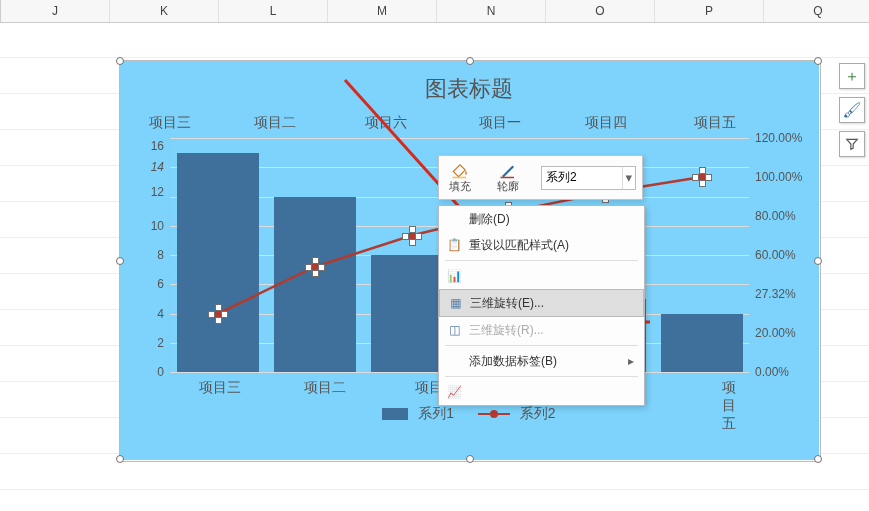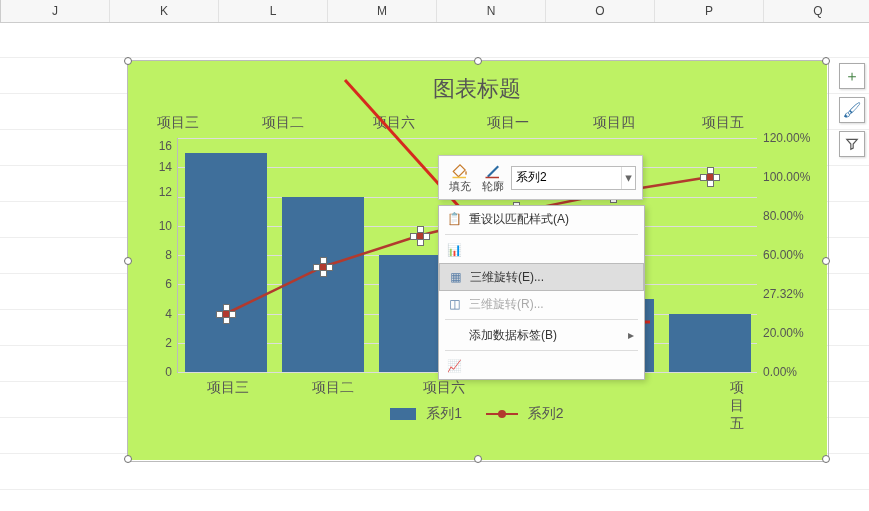--- a/index.html
+++ b/index.html
@@ -5,21 +5,21 @@
   html,body{margin:0;padding:0;font-family:"Microsoft YaHei","SimSun",Arial,sans-serif;color:#444;background:#fff;font-size:13px;}
   .wrap{position:relative;width:869px;height:511px;overflow:hidden;}
   
   .colhdr{position:absolute;left:0;top:0;width:869px;height:22px;border-bottom:1px solid #ccc;display:flex;}
   .colhdr .cell{flex:none;width:108px;height:22px;line-height:22px;text-align:center;color:#444;border-right:1px solid #e2e2e2;background:#f7f7f7;font-size:12px;}
   .colhdr .narrow{width:5px;background:#f7f7f7;border-right:1px solid #ccc;}
   
   .grid{position:absolute;left:0;top:22px;width:869px;height:489px;}
   .grid .row{height:35px;border-bottom:1px solid #eee;}
   
-  .chartbox{position:absolute;left:119px;top:60px;width:700px;height:400px;background:#bef264;box-sizing:border-box;margin-left:8px;}
+  .chartbox{position:absolute;left:119px;top:60px;width:700px;height:400px;background:#7dd3fc;box-sizing:border-box;}
   .chartborder{position:absolute;left:0;top:0;width:100%;height:100%;border:1px solid #bbb;pointer-events:none;}
   
   .chh{position:absolute;width:6px;height:6px;border:1px solid #6f6f6f;background:#fff;border-radius:50%;}
   .chh.tl{left:-3px;top:-3px;} .chh.tr{right:-3px;top:-3px;}
   .chh.bl{left:-3px;bottom:-3px;} .chh.br{right:-3px;bottom:-3px;}
   .chh.tc{left:50%;top:-3px;margin-left:-3px;} .chh.bc{left:50%;bottom:-3px;margin-left:-3px;}
   .chh.lc{left:-3px;top:50%;margin-top:-3px;} .chh.rc{right:-3px;top:50%;margin-top:-3px;}
 
   .title{text-align:center;font-size:22px;color:#555;padding-top:14px;height:30px;font-family:"SimSun","Microsoft YaHei";}
   .catrow{position:relative;height:22px;margin-top:10px;padding:0 70px 0 50px;}
@@ -34,21 +34,21 @@
   .legend .swatch{display:inline-block;width:26px;height:12px;background:#3f6f9b;vertical-align:middle;margin-right:6px;}
   .legend .linesw{display:inline-block;width:32px;height:2px;background:#b23a2e;vertical-align:middle;position:relative;margin:0 6px 0 20px;}
   .legend .linesw:before{content:"";position:absolute;left:12px;top:-3px;width:8px;height:8px;background:#b23a2e;border-radius:50%;}
   
   .panes{position:absolute;right:0;top:55px;width:30px;}
   .panebtn{width:24px;height:24px;margin:8px 0;border:1px solid #aaa;background:#fff;box-shadow:1px 1px 2px rgba(0,0,0,.15);display:flex;align-items:center;justify-content:center;font-size:15px;color:#3f7f3f;cursor:pointer;}
   .panebtn.brush{color:#2b6ca3;}
   .panebtn.filter{color:#555;}
 
   
-  .minitb{position:absolute;left:438px;top:155px;width:205px;height:45px;border:1px solid #c3c3c3;background:#fcfcfc;box-shadow:2px 2px 5px rgba(0,0,0,.15);display:flex;align-items:center;gap:3px;padding:0 6px;box-sizing:border-box;}
+  .minitb{position:absolute;left:438px;top:155px;width:205px;height:45px;border:1px solid #c3c3c3;background:#fcfcfc;box-shadow:2px 2px 5px rgba(0,0,0,.15);display:flex;align-items:center;gap:18px;padding:0 6px;box-sizing:border-box;}
   .tbbtn{display:flex;flex-direction:column;align-items:center;font-size:11px;color:#444;cursor:pointer;padding:0 4px;}
   .tbbtn .ico{width:18px;height:18px;}
   .sel{display:flex;align-items:center;border:1px solid #bbb;height:22px;flex:1;background:#fff;}
   .sel input{border:none;outline:none;font-size:12px;width:100%;padding:0 4px;background:transparent;}
   .sel .caret{width:16px;text-align:center;color:#666;border-left:1px solid #ddd;height:100%;line-height:22px;}
 
   
   .ctx{position:absolute;left:438px;top:205px;width:205px;border:1px solid #b8b8b8;background:#fdfdfd;box-shadow:2px 2px 6px rgba(0,0,0,.18);font-size:12px;}
   .ctx .item{display:flex;align-items:center;height:26px;padding:0 10px 0 30px;position:relative;color:#333;cursor:default;}
   .ctx .item .mi{position:absolute;left:8px;width:16px;text-align:center;color:#5a7fa8;}
@@ -132,21 +132,21 @@
         <div class="ylabel" style="top: 175.5px;">4</div>
         <div class="gridline" style="top: 146.25px;"></div>
         <div class="ylabel" style="top: 146.25px;">6</div>
         <div class="gridline" style="top: 117px;"></div>
         <div class="ylabel" style="top: 117px;">8</div>
         <div class="gridline" style="top: 87.75px;"></div>
         <div class="ylabel" style="top: 87.75px;">10</div>
         <div class="gridline" style="top: 58.5px;"></div>
         <div class="ylabel" style="top: 54px;">12</div>
         <div class="gridline" style="top: 29.25px;"></div>
-        <div class="ylabel" style="top: 29.25px;">14</div>
+        <div class="ylabel" style="top: 29.25px; font-style: italic;">14</div>
         <div class="gridline" style="top: 0px;"></div>
         <div class="ylabel" style="top: 8px;">16</div>
         <div class="y2label" style="top: 234px;">0.00%</div>
         <div class="y2label" style="top: 195px;">20.00%</div>
         <div class="y2label" style="top: 156px;">27.32%</div>
         <div class="y2label" style="top: 117px;">60.00%</div>
         <div class="y2label" style="top: 78px;">80.00%</div>
         <div class="y2label" style="top: 39px;">100.00%</div>
         <div class="y2label" style="top: 0px;">120.00%</div>
         <div class="bar" style="left: 7.25px; width: 82.1667px; height: 219.375px; background: rgb(63, 111, 155);"></div>
@@ -241,20 +241,23 @@
     <span>轮廓</span>
   </div>
   <div class="sel">
     <input value="系列2" style="">
     <div class="caret">▾</div>
   </div>
 </div>
 
 <div class="ctx">
   <div class="item">
+        <span>删除(D)</span>
+      </div>
+  <div class="item">
         <span class="mi">📋</span>
         <span>重设以匹配样式(A)</span>
       </div>
   <div class="sep"></div>
   <div class="item">
         <span class="mi">📊</span>
       </div>
   <div class="item sel">
         <span class="mi">▦</span>
         <span>三维旋转(E)...</span>

